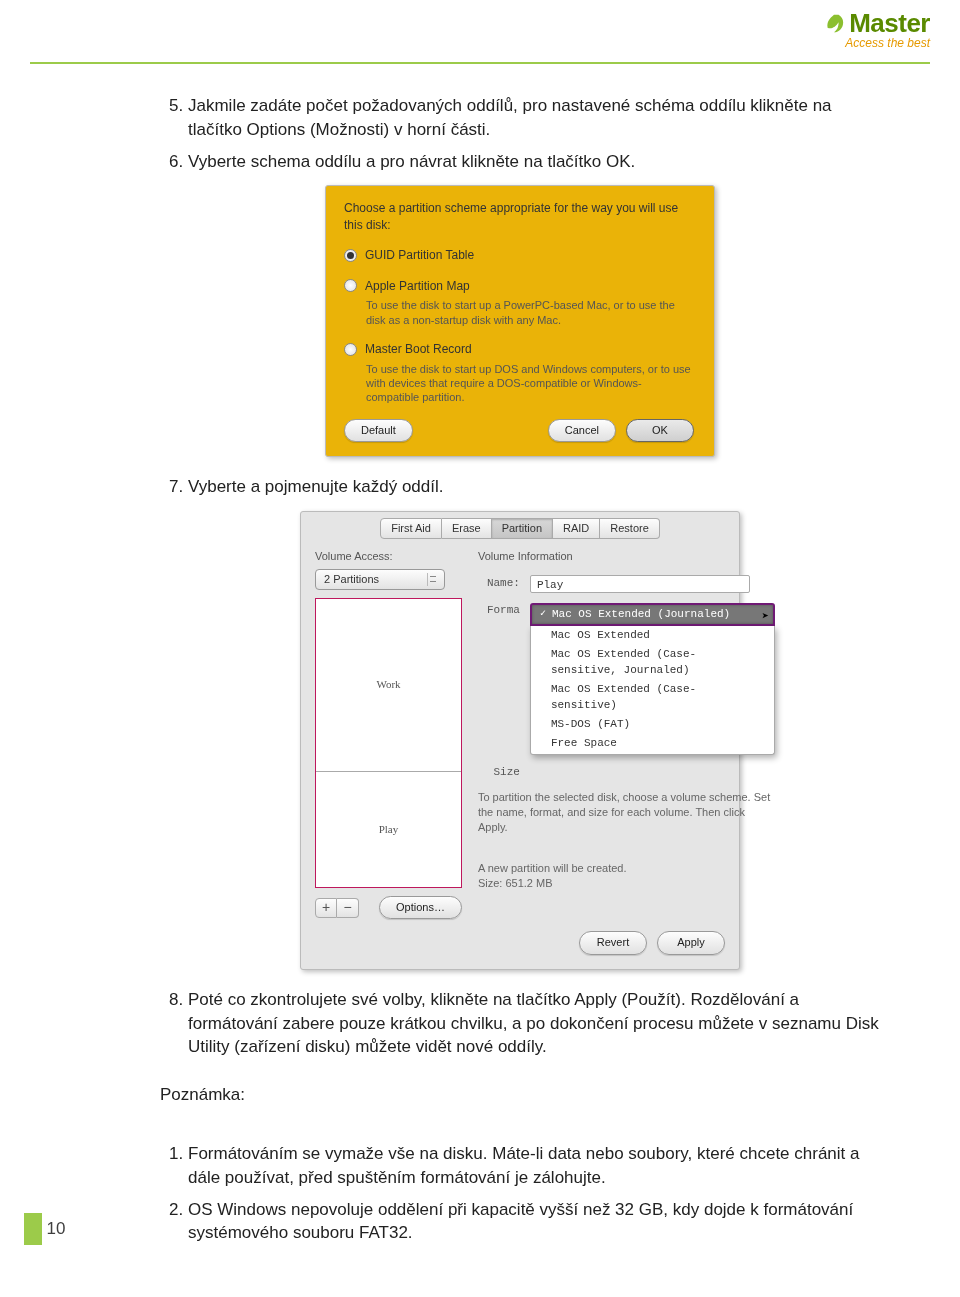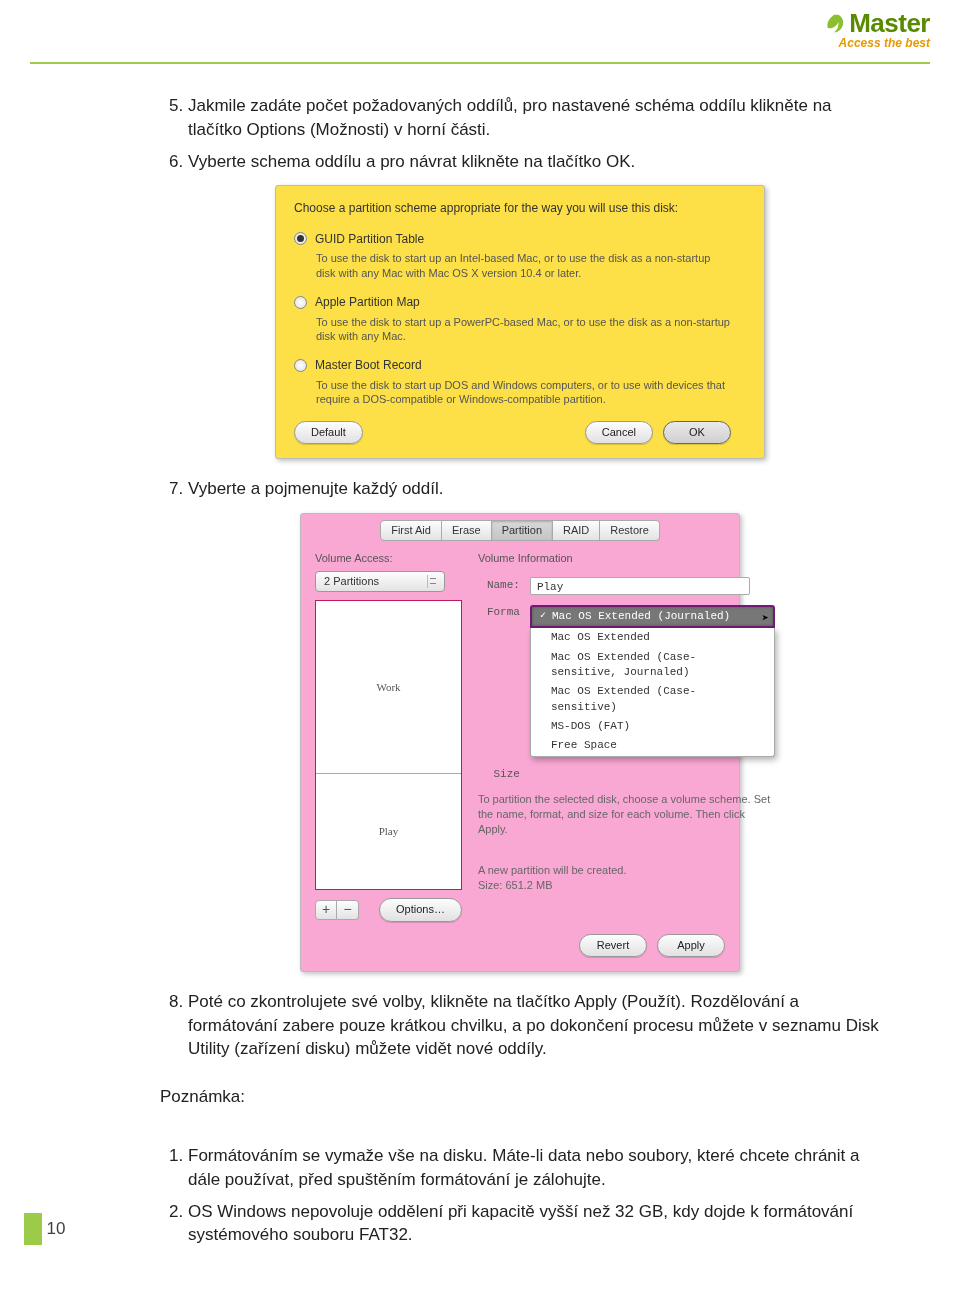--- a/index.html
+++ b/index.html
@@ -38,21 +38,20 @@
     font-size: 26px;
     font-weight: bold;
     letter-spacing: -0.5px;
   }
   .brand-tag {
     color: #e69a00;
     font-size: 12px;
     font-style: italic;
     text-align: right;
     margin-top: -3px;
-    font-weight: bold;
   }
 
   .content {
     padding: 30px 80px 0 160px;
     font-size: 17px;
     line-height: 1.4;
   }
   ol.steps {
     list-style: decimal;
     padding-left: 28px;
@@ -63,26 +62,26 @@
   ol.steps > li::marker { font-weight: normal; }
 
   .figure-wrap {
     display: flex;
     justify-content: center;
     margin: 12px 0 18px 0;
   }
 
   
   .dlg1 {
-    width: 490px;
-    background: #fde047;
+    width: 390px;
+    background: #eab308;
     border: 1px solid #bbb;
     border-radius: 3px;
     box-shadow: 2px 2px 5px rgba(0,0,0,.25);
-    padding: 14px 33px 14px 18px;
+    padding: 14px 20px 14px 18px;
     font-family: "Lucida Grande", Arial, sans-serif;
     font-size: 12px;
     color: #333;
   }
   .dlg1 .intro { margin-bottom: 14px; line-height: 1.35; }
   .dlg1 .opt { margin-bottom: 14px; }
   .dlg1 .opt-row { display: flex; align-items: center; gap: 8px; margin-bottom: 4px; }
   .dlg1 .radio {
     width: 13px; height: 13px; border: 1px solid #888; border-radius: 50%;
     background: radial-gradient(#fff,#ddd);
@@ -114,21 +113,21 @@
   }
   .osx-btn.primary {
     background: linear-gradient(#eaeaea,#cfcfcf);
     border-color: #666;
     font-weight: normal;
   }
 
   
   .dlg2 {
     width: 440px;
-    background: #f9a8d4;
+    background: #e5e5e5;
     border: 1px solid #bbb;
     border-radius: 3px;
     box-shadow: 2px 2px 5px rgba(0,0,0,.25);
     font-family: "Lucida Grande", Arial, sans-serif;
     font-size: 11px;
     color: #333;
     padding-bottom: 14px;
   }
   .dlg2 .tabbar {
     display: flex;
@@ -300,21 +299,20 @@
 
   <div class="figure-wrap">
     <div class="dlg1">
       <div class="intro">Choose a partition scheme appropriate for the way you will use this disk:</div>
 
       <div class="opt">
         <div class="opt-row">
           <span class="radio sel"></span>
           <span class="opt-title">GUID Partition Table</span>
         </div>
-        <div class="opt-desc">To use the disk to start up an Intel-based Mac, or to use the disk as a non-startup disk with any Mac with Mac OS X version 10.4 or later.</div>
       </div>
 
       <div class="opt">
         <div class="opt-row">
           <span class="radio"></span>
           <span class="opt-title">Apple Partition Map</span>
         </div>
         <div class="opt-desc">To use the disk to start up a PowerPC-based Mac, or to use the disk as a non-startup disk with any Mac.</div>
       </div>
 

